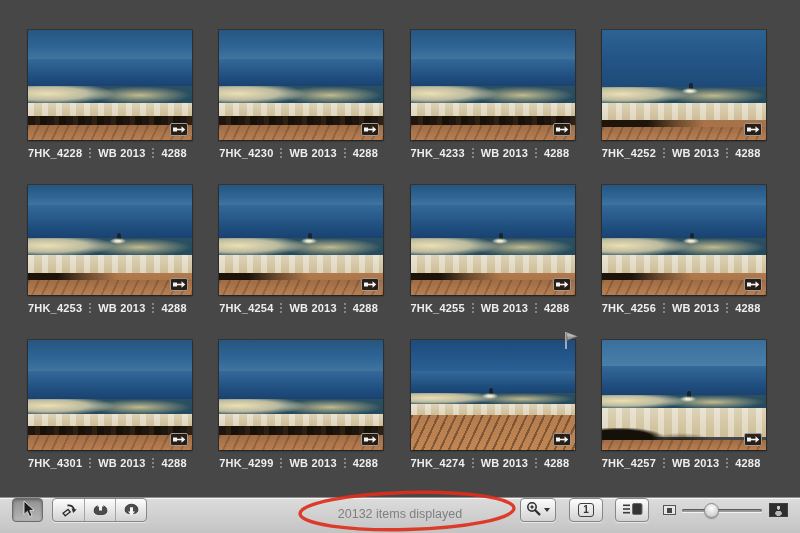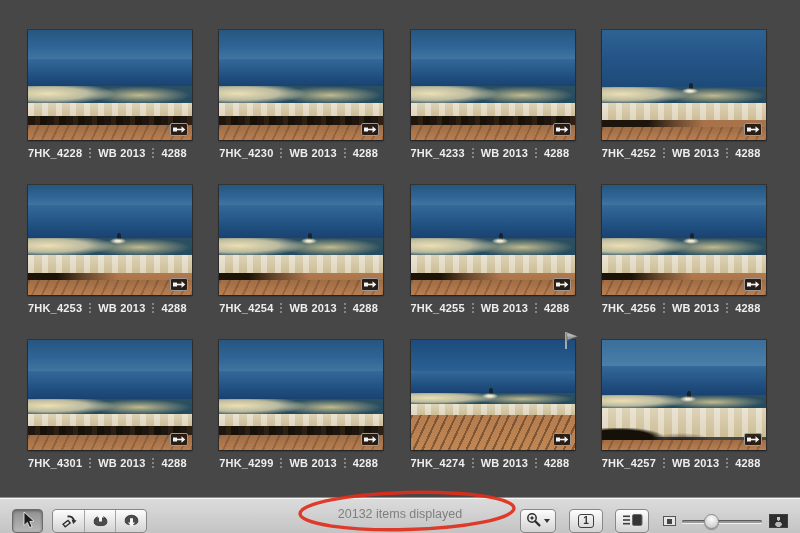--- a/index.html
+++ b/index.html
@@ -93,21 +93,21 @@
   .cell.flagged .flag { display:block; }
 
   .thumb-label { display:flex; align-items:center; gap:7px; margin:7px 0 0 10px;
                  font-size:11px; font-weight:700; color:#eeeeee; letter-spacing:.2px; white-space:nowrap; }
   .sep { width:0; height:10px; border-left:2px dotted #868686; }
 
   
   .toolbar { position:absolute; left:0; top:497px; width:800px; height:36px;
              background:linear-gradient(180deg,#dcdcdc,#c4c4c4); border-top:1px solid #8f8f8f;
              box-shadow:inset 0 1px 0 rgba(255,255,255,.7);
-             display:flex; align-items:flex-end; padding:0 12px; }
+             display:flex; align-items:flex-start; padding:0 12px; }
   .tool-btn { height:24px; min-width:31px; border:1px solid #878787; border-radius:4px;
               background:linear-gradient(180deg,#fdfdfd,#d2d2d2); cursor:pointer;
               display:flex; align-items:center; justify-content:center;
               box-shadow:0 1px 0 rgba(255,255,255,.55); }
   .tool-btn.selected { background:linear-gradient(180deg,#909090,#b8b8b8);
               border-color:#6c6c6c; box-shadow:inset 0 1px 3px rgba(0,0,0,.35); }
   .btn-group { display:flex; height:24px; border:1px solid #878787; border-radius:4px; overflow:hidden;
               background:linear-gradient(180deg,#fdfdfd,#d2d2d2); box-shadow:0 1px 0 rgba(255,255,255,.55); margin-left:9px; }
   .btn-group .seg { width:31px; height:100%; border:none; border-left:1px solid #a5a5a5;
               background:transparent; cursor:pointer; display:flex; align-items:center; justify-content:center; }

